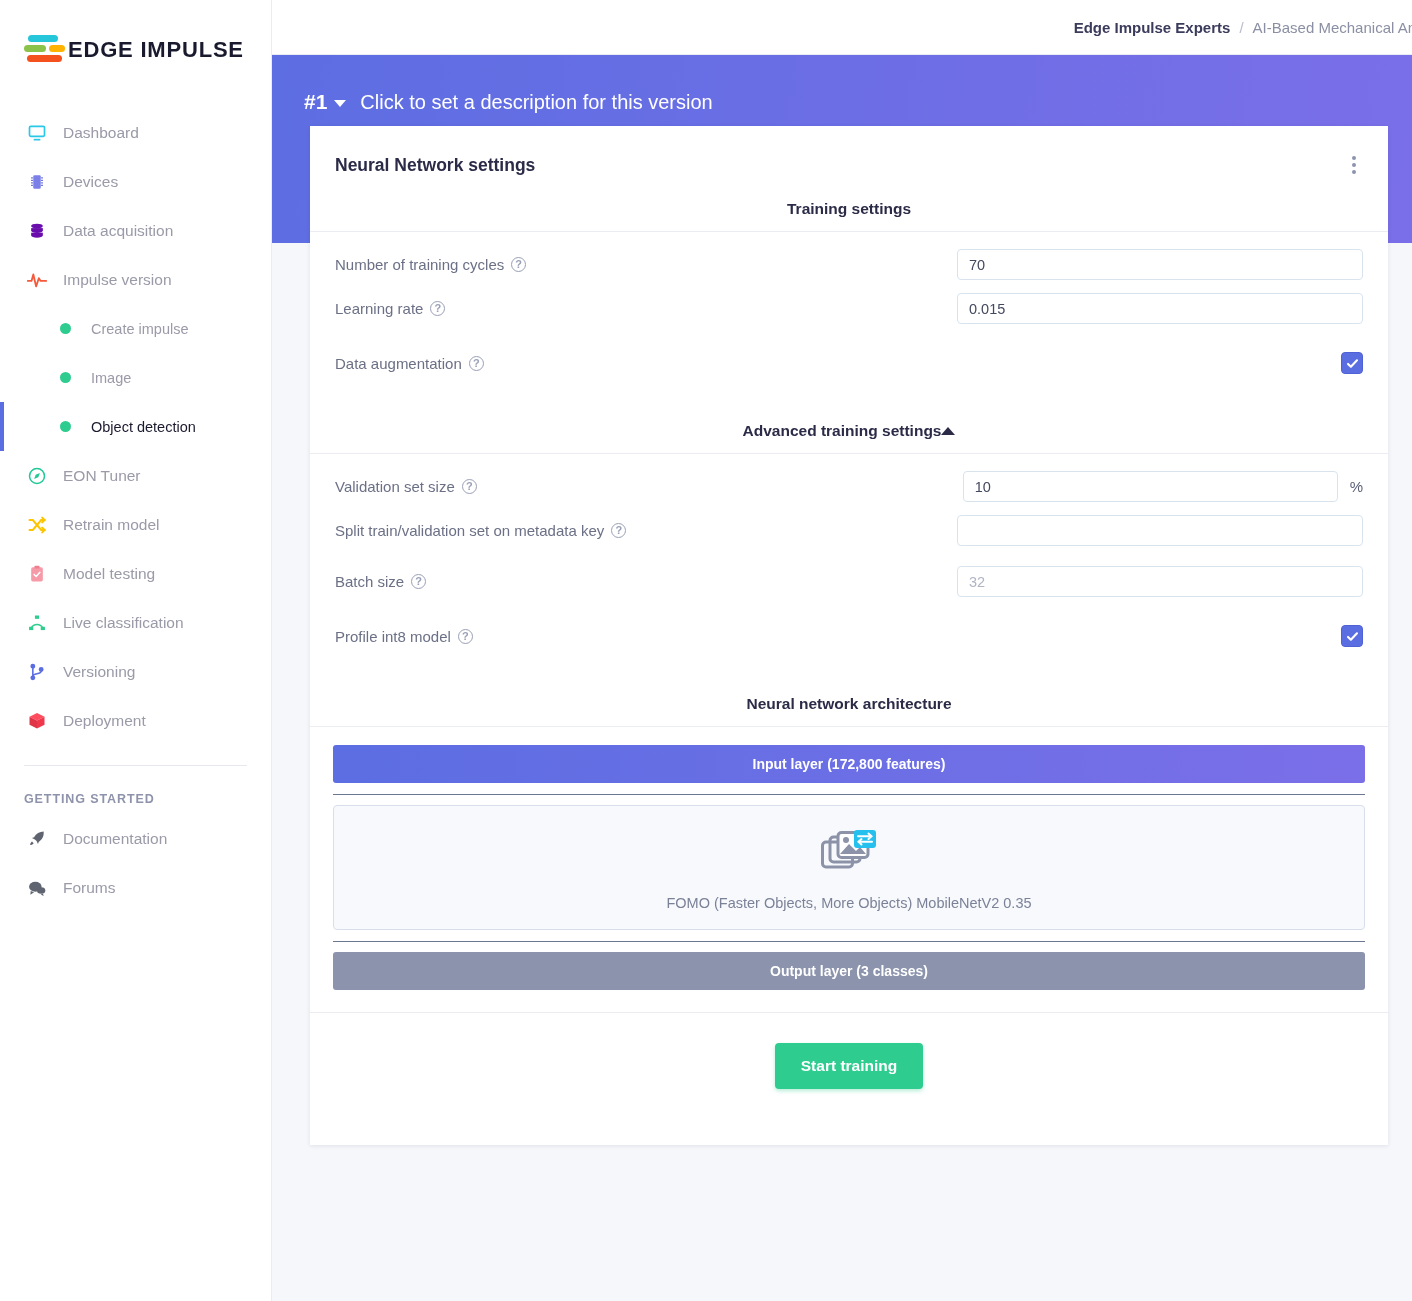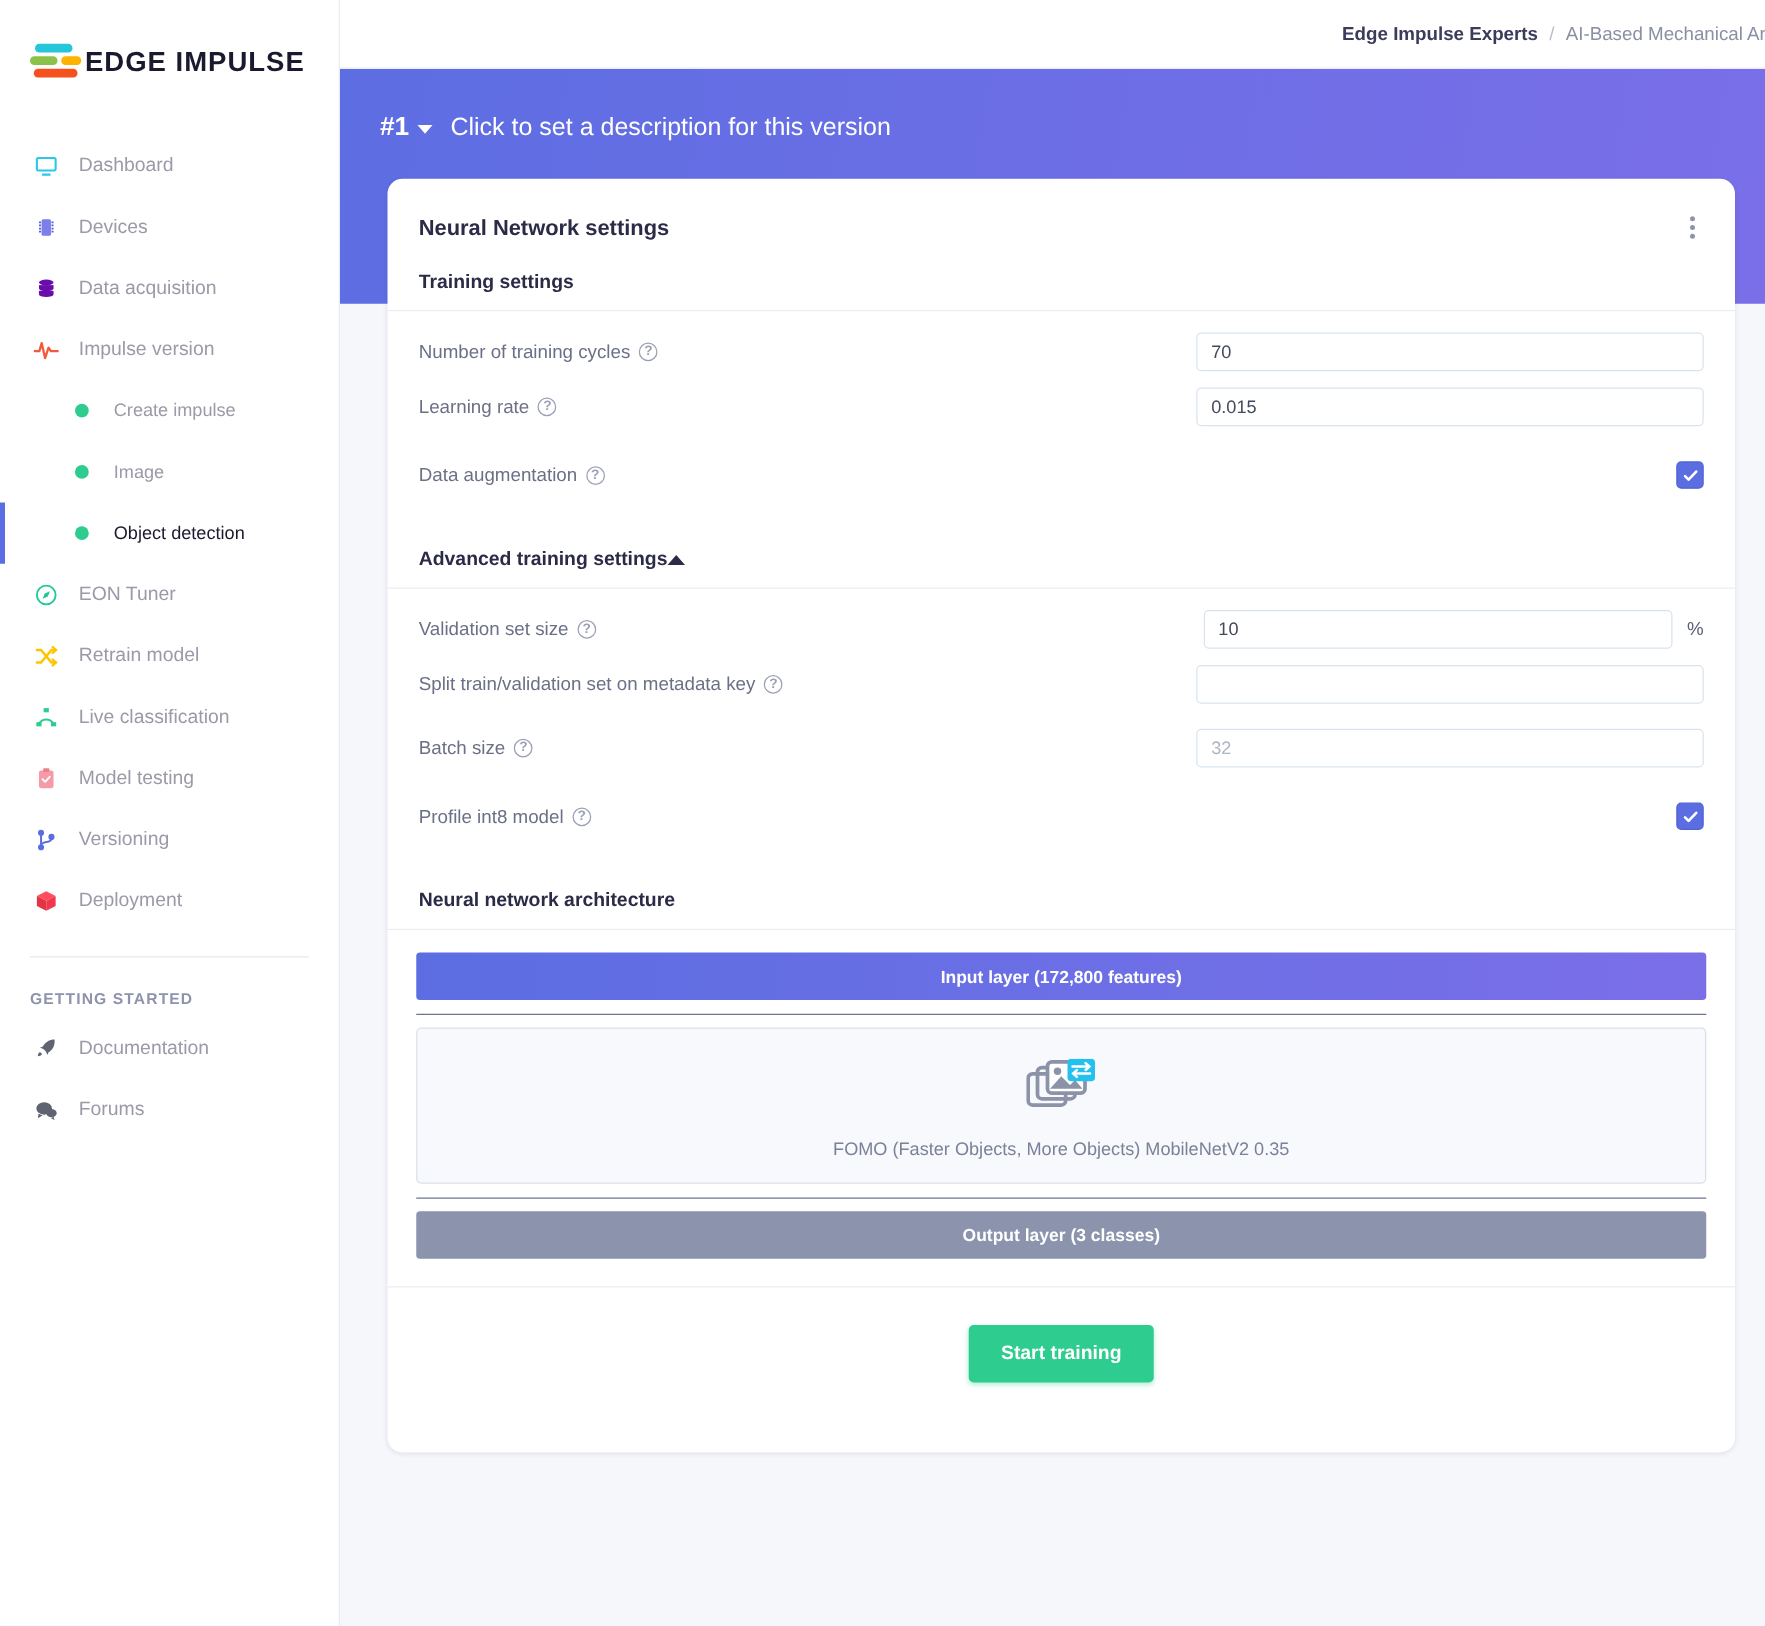--- a/index.html
+++ b/index.html
@@ -116,39 +116,39 @@
   .caret-down {
     width: 0; height: 0;
     border-left: 6px solid transparent;
     border-right: 6px solid transparent;
     border-top: 7px solid #ffffff;
     margin-top: 3px;
   }
   .version-desc { font-size: 20px; color: #ffffff; cursor: pointer; }
 
   .card {
-    position: absolute; top: 143px; left: 38px;
+    position: absolute; top: 126px; left: 38px;
     width: 1078px; 
     background: #ffffff;
-    border-radius: 12px;
+    border-radius: 0;
     box-shadow: 0 1px 4px rgba(30,40,80,0.10);
     z-index: 4;
   }
   .card-head {
     display: flex; align-items: center; justify-content: space-between;
     padding: 26px 28px 22px 25px;
   }
   .card-title { font-size: 17.5px; font-weight: bold; color: #2b2b47; }
   .kebab { display: flex; flex-direction: column; gap: 3px; cursor: pointer; padding: 4px; }
   .kebab span { width: 4px; height: 4px; border-radius: 50%; background: #8d94ad; display: block; }
 
   .section-head {
     padding: 0 25px 13px 25px;
     font-size: 15.5px; font-weight: bold; color: #2b2b47;
-    display: flex; align-items: center; justify-content: flex-start;
+    display: flex; align-items: center; justify-content: center;
     border-bottom: 1px solid #ecedf3;
     margin-bottom: 0;
   }
   .section-head.spaced { padding-top: 30px; }
   .collapse-arrow {
     width: 0; height: 0;
     border-left: 7px solid transparent;
     border-right: 7px solid transparent;
     border-bottom: 8px solid #2b2b47;
     cursor: pointer;
@@ -335,39 +335,39 @@
               <path d="M3 18h4l10-12h4"></path>
             <polyline points="18,3 21.5,6 18,9" stroke-width="2"></polyline>
             <polyline points="18,15 21.5,18 18,21" stroke-width="2"></polyline>
           </svg>
         </span>
         <span>Retrain model</span>
       </div>
 
       <div class="nav-item">
         <span class="ico">
+          <svg viewBox="0 0 24 24" width="20" height="20">
+            <rect x="5" y="4" width="14" height="17" rx="2" fill="#f79aa8"></rect>
+            <rect x="9" y="2" width="6" height="3.4" rx="1" fill="#ef7f90"></rect>
+            <polyline points="8.5,12.5 11,15 15.5,10" fill="none" stroke="#ffffff" stroke-width="1.8" stroke-linecap="round" stroke-linejoin="round"></polyline>
+          </svg>
+        </span>
+        <span>Model testing</span>
+      </div>
+
+      <div class="nav-item">
+        <span class="ico">
           <svg viewBox="0 0 24 24" width="20" height="20" fill="none" stroke="#2ecc8f" stroke-width="1.8">
             <path d="M5 18 A8 8 0 0 1 19 18"></path>
             <rect x="9.5" y="3" width="5" height="4" fill="#2ecc8f" stroke="none"></rect>
             <rect x="2.5" y="16.5" width="5" height="4" fill="#2ecc8f" stroke="none"></rect>
             <rect x="16.5" y="16.5" width="5" height="4" fill="#2ecc8f" stroke="none"></rect>
           </svg>
         </span>
         <span>Live classification</span>
-      </div>
-
-      <div class="nav-item">
-        <span class="ico">
-          <svg viewBox="0 0 24 24" width="20" height="20">
-            <rect x="5" y="4" width="14" height="17" rx="2" fill="#f79aa8"></rect>
-            <rect x="9" y="2" width="6" height="3.4" rx="1" fill="#ef7f90"></rect>
-            <polyline points="8.5,12.5 11,15 15.5,10" fill="none" stroke="#ffffff" stroke-width="1.8" stroke-linecap="round" stroke-linejoin="round"></polyline>
-          </svg>
-        </span>
-        <span>Model testing</span>
       </div>
 
       <div class="nav-item">
         <span class="ico">
           <svg viewBox="0 0 24 24" width="20" height="20" fill="none" stroke="#5b6ee1" stroke-width="1.9">
             <circle cx="7" cy="5" r="2" fill="#5b6ee1"></circle>
             <circle cx="7" cy="19" r="2" fill="#5b6ee1"></circle>
             <circle cx="17" cy="9" r="2" fill="#5b6ee1"></circle>
             <path d="M7 7v10"></path>
               <path d="M17 11c0 4-10 2-10 6"></path>

